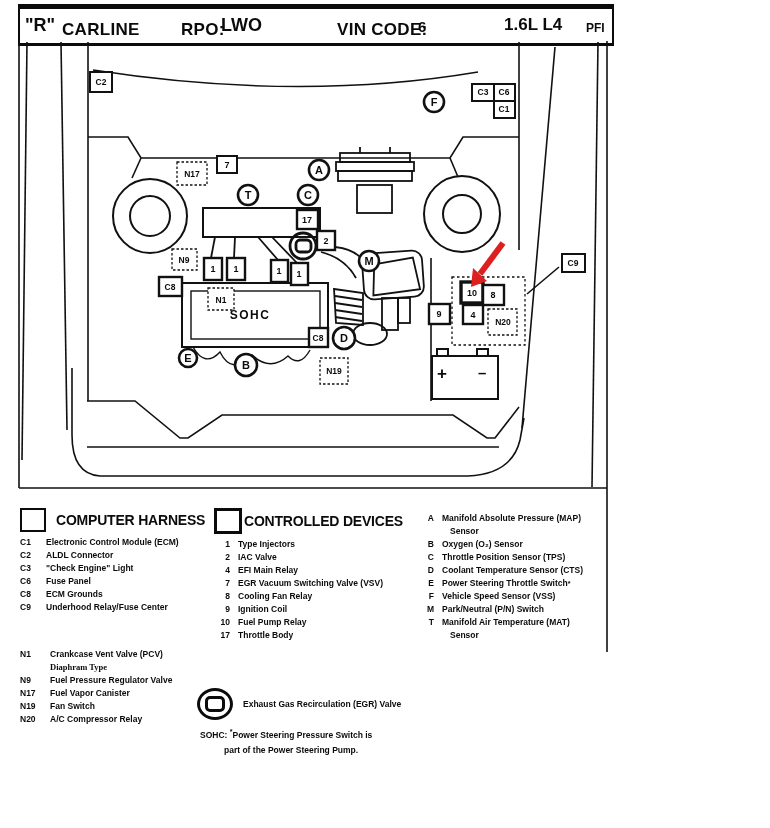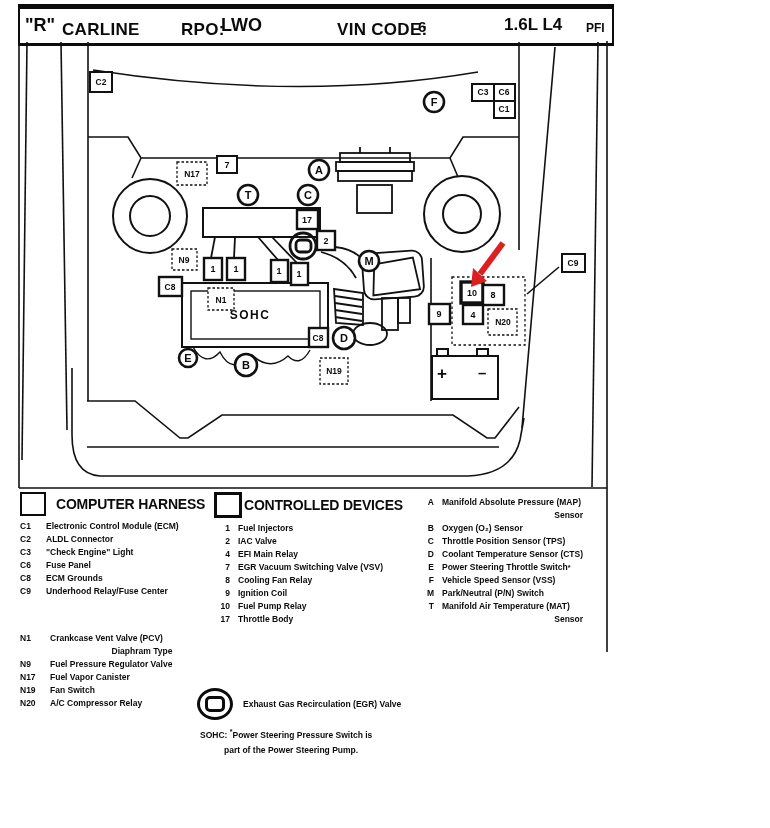--- a/index.html
+++ b/index.html
@@ -13,34 +13,34 @@
   .h-big{font-size:18px;top:6px;}
   .h-med{font-size:17px;top:11px;letter-spacing:.3px;}
   .h-sm{font-size:12px;top:12px;}
   
   svg{position:absolute;left:0;top:0;}
   svg text{font-family:"Liberation Sans",sans-serif;font-weight:bold;fill:#0b0b0b;}
   .lbl{font-size:9px;}
   .lbl-s{font-size:8.5px;}
   .cir{font-size:11px;}
   
-  .sec{position:absolute;}
+  .sec{position:absolute;margin-top:16px;}
   .sec-head{display:flex;align-items:center;}
   .sq{width:22px;height:20px;border:3px solid #0b0b0b;margin-right:10px;flex:none;}
   .sq.thin{border-width:2px;}
   .sq.dash{border:2px dashed #0b0b0b;}
   .rnd{width:21px;height:21px;border:3px solid #0b0b0b;border-radius:50%;margin-right:4px;flex:none;}
   .sec-title{font-weight:bold;font-size:14px;letter-spacing:-.2px;white-space:nowrap;}
   .items{margin-top:4px;}
   .row{display:flex;font-weight:bold;font-size:8.5px;line-height:13px;white-space:nowrap;}
   .code{width:26px;flex:none;}
   .code.r{width:16px;text-align:right;margin-right:8px;}
   .code.w{width:30px;}
-  .cont{margin-left:26px;line-height:13px;font-weight:bold;font-size:8.5px;text-align:right;}
-  .cont.ind2{margin-left:24px;}
+  .cont{margin-left:26px;line-height:13px;font-weight:bold;font-size:8.5px;}
+  .cont.ind2{margin-left:24px;font-family:Liberation Serif, serif;}
   sup{font-size:7px;}
   .egr-wrap{position:absolute;display:flex;align-items:center;text-align:right;}
   .egr-sym{width:30px;height:26px;border:3px solid #0b0b0b;border-radius:50%;
            display:flex;align-items:center;justify-content:center;flex:none;}
   .egr-in{width:14px;height:10px;border:3px solid #0b0b0b;border-radius:5px;}
   .egr-txt{font-weight:bold;font-size:8.5px;margin-left:10px;white-space:nowrap;}
   .note{position:absolute;font-weight:bold;font-size:8.5px;line-height:15px;white-space:nowrap;}
 </style>
 </head>
 <body>
@@ -315,21 +315,21 @@
   </div>
 
   <div class="sec" style="left:214px;top:492px;">
     <div class="sec-head">
       <div class="sq" style="margin-right:2px"></div>
       <div class="sec-title">CONTROLLED DEVICES</div>
     </div>
     <div class="items">
       <div class="row">
           <span class="code r">1</span>
-          <span>Fuel Injectors</span>
+          <span>Type Injectors</span>
         </div>
       <div class="row">
           <span class="code r">2</span>
           <span>IAC Valve</span>
         </div>
       <div class="row">
           <span class="code r">4</span>
           <span>EFI Main Relay</span>
         </div>
       <div class="row">

